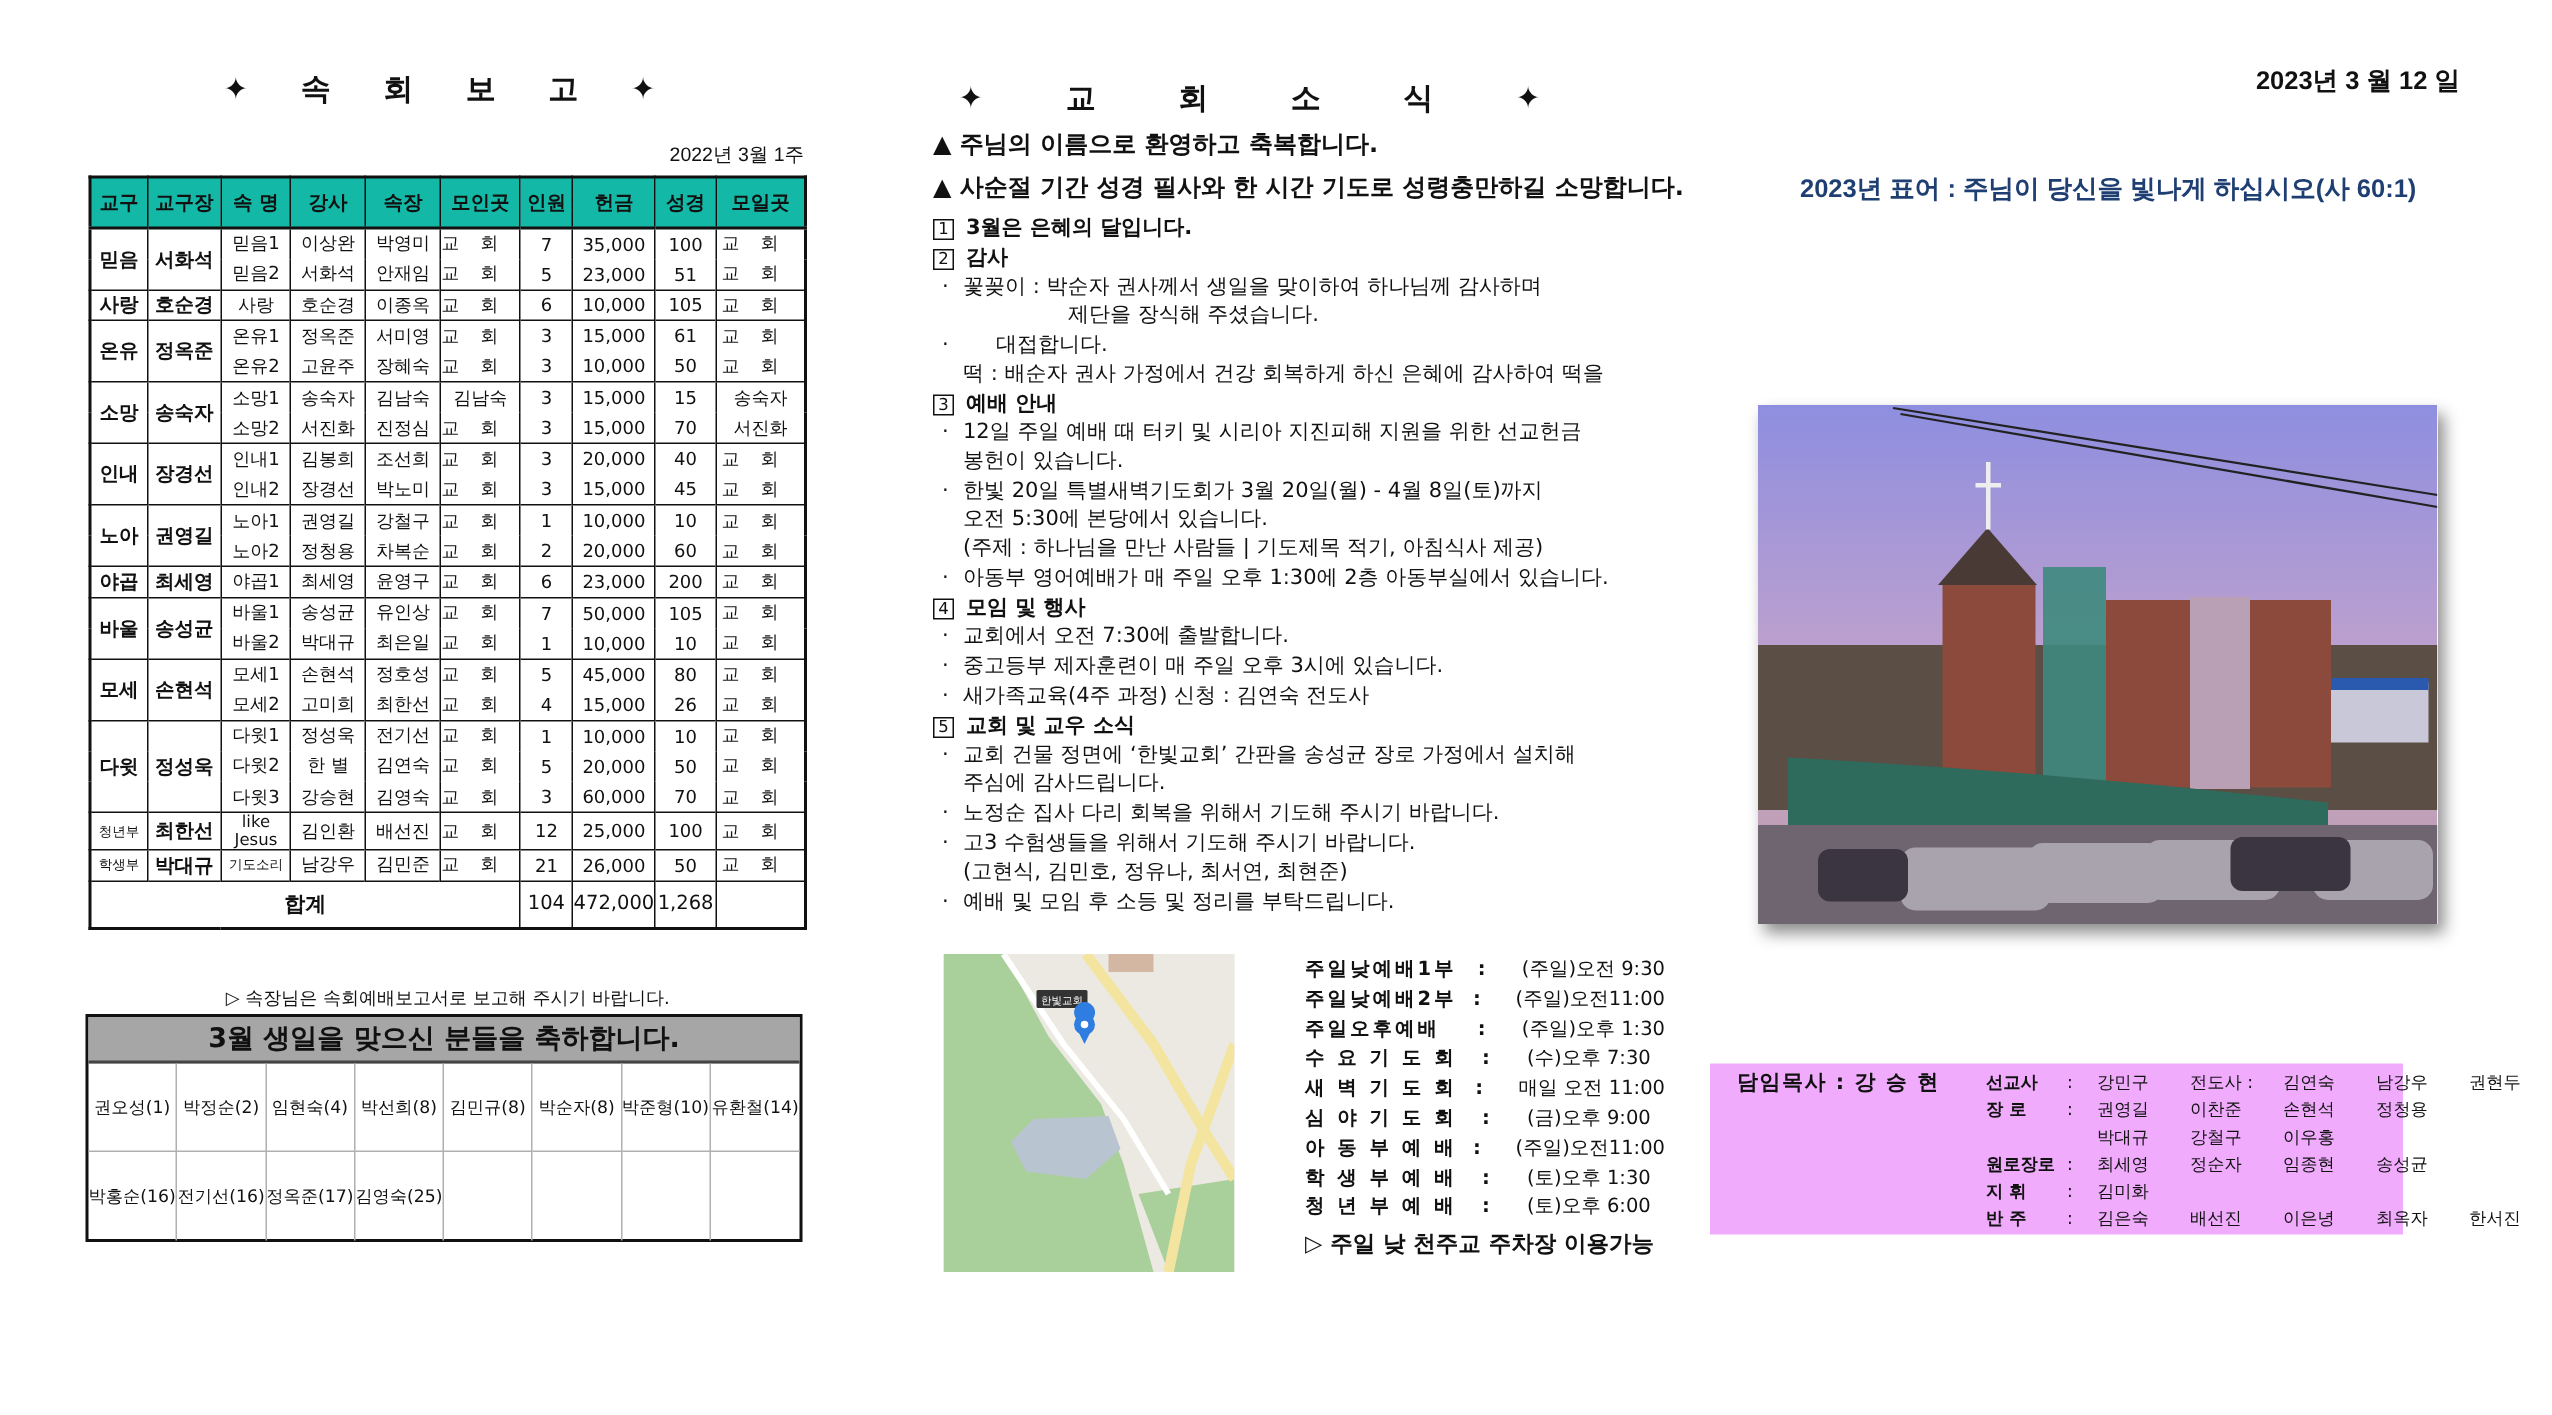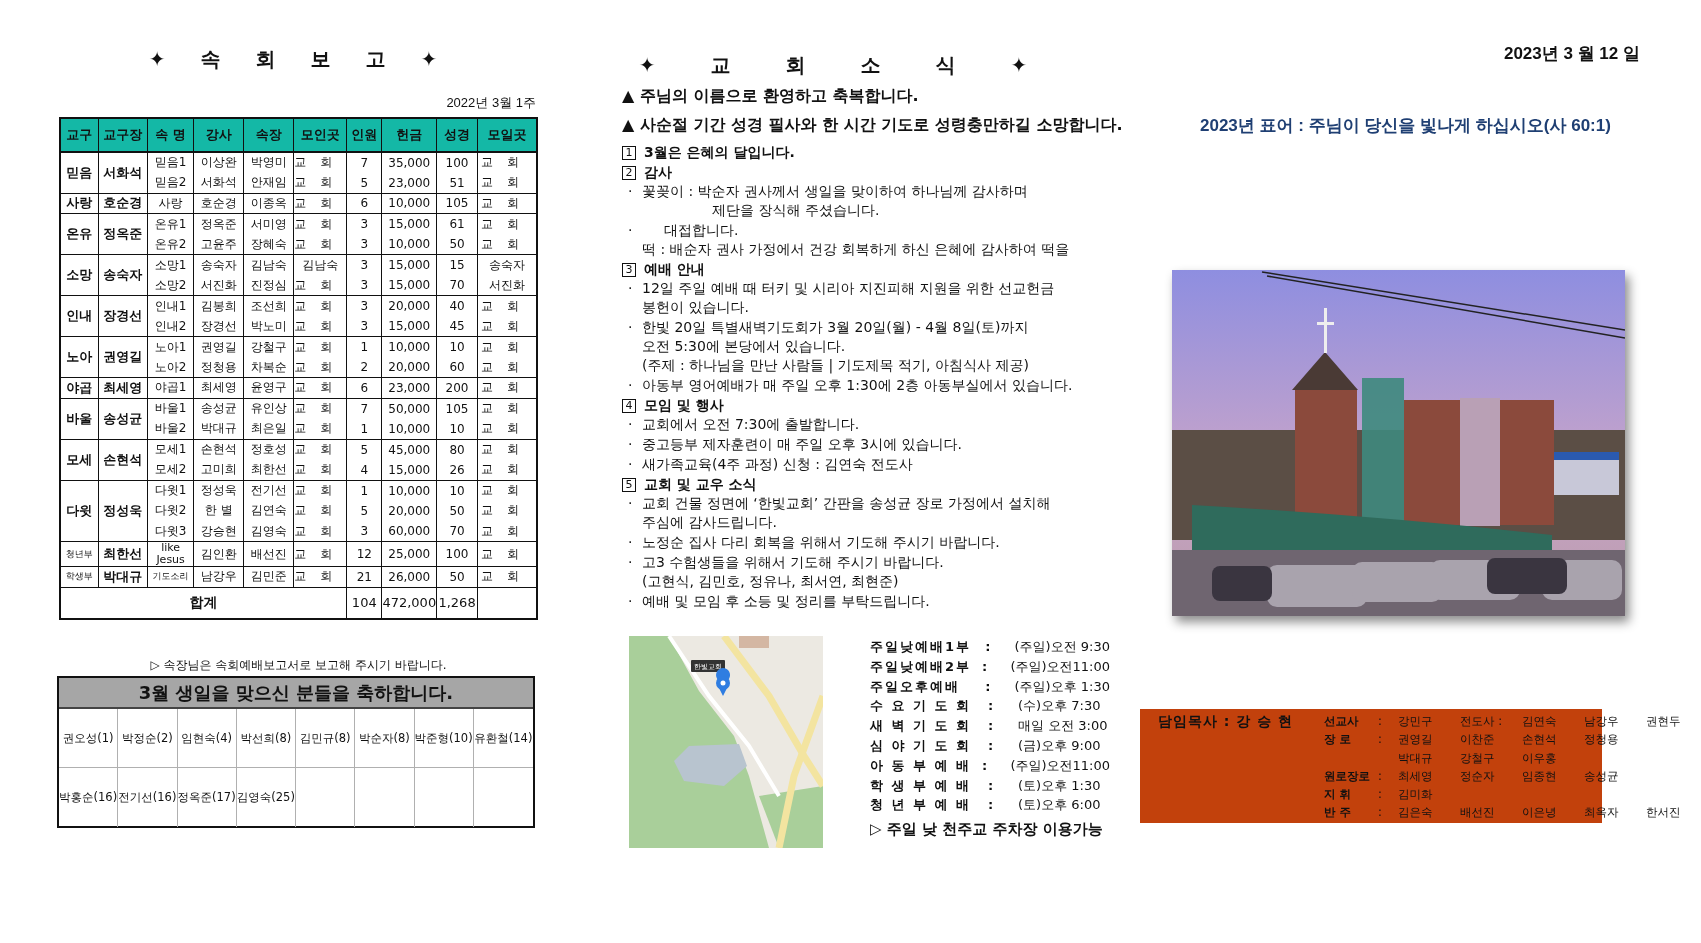--- a/index.html
+++ b/index.html
@@ -57,21 +57,21 @@
   .sched-time { font-weight: normal; white-space: nowrap; }
   .parking { position: absolute; left: 870px; top: 820px; font-size: 15px; font-weight: bold; white-space: nowrap; }
 
   
   .bulletin-date { position: absolute; left: 1480px; top: 42px; width: 160px; text-align: right;
     font-size: 17px; font-weight: bold; font-family: "Liberation Sans", sans-serif; white-space: nowrap; }
   .motto { position: absolute; left: 1200px; top: 114px; font-size: 17px; font-weight: bold; color: #1f3f73;
     font-family: "Liberation Sans", sans-serif; white-space: nowrap; }
   .photo { position: absolute; left: 1172px; top: 270px; width: 453px; height: 346px;
     box-shadow: 4px 6px 10px rgba(0,0,0,0.45); overflow: hidden; }
-  .staff { position: absolute; left: 1140px; top: 709px; width: 462px; height: 114px; background: #c2410c; }
+  .staff { position: absolute; left: 1140px; top: 709px; width: 462px; height: 114px; background: #f0abfc; }
   .pastor { position: absolute; left: 18px; top: 4px; font-size: 14px; font-weight: bold; letter-spacing: 1px; white-space: nowrap; }
   .staff-table { position: absolute; left: 184px; top: 3px; font-size: 11.5px; line-height: 18.3px; }
   .staff-row { display: flex; white-space: nowrap; }
   .staff-role { width: 54px; font-weight: bold; }
   .staff-colon { width: 20px; }
   .staff-name { width: 62px; }
 </style>
 </head>
 <body>
 
@@ -515,21 +515,21 @@
       <span class="sched-time">(주일)오후  1:30</span>
     </div>
     <div class="sched-row">
       <span class="sched-label">수 요 기 도 회</span>
       <span class="sched-colon">:</span>
       <span class="sched-time"> (수)오후 7:30</span>
     </div>
     <div class="sched-row">
       <span class="sched-label">새 벽 기 도 회</span>
       <span class="sched-colon">:</span>
-      <span class="sched-time"> 매일 오전 3:00</span>
+      <span class="sched-time"> 매일 오전 11:00</span>
     </div>
     <div class="sched-row">
       <span class="sched-label">심 야 기 도 회</span>
       <span class="sched-colon">:</span>
       <span class="sched-time"> (금)오후 9:00</span>
     </div>
     <div class="sched-row">
       <span class="sched-label">아 동 부 예 배</span>
       <span class="sched-colon">:</span>
       <span class="sched-time">(주일)오전11:00</span>

